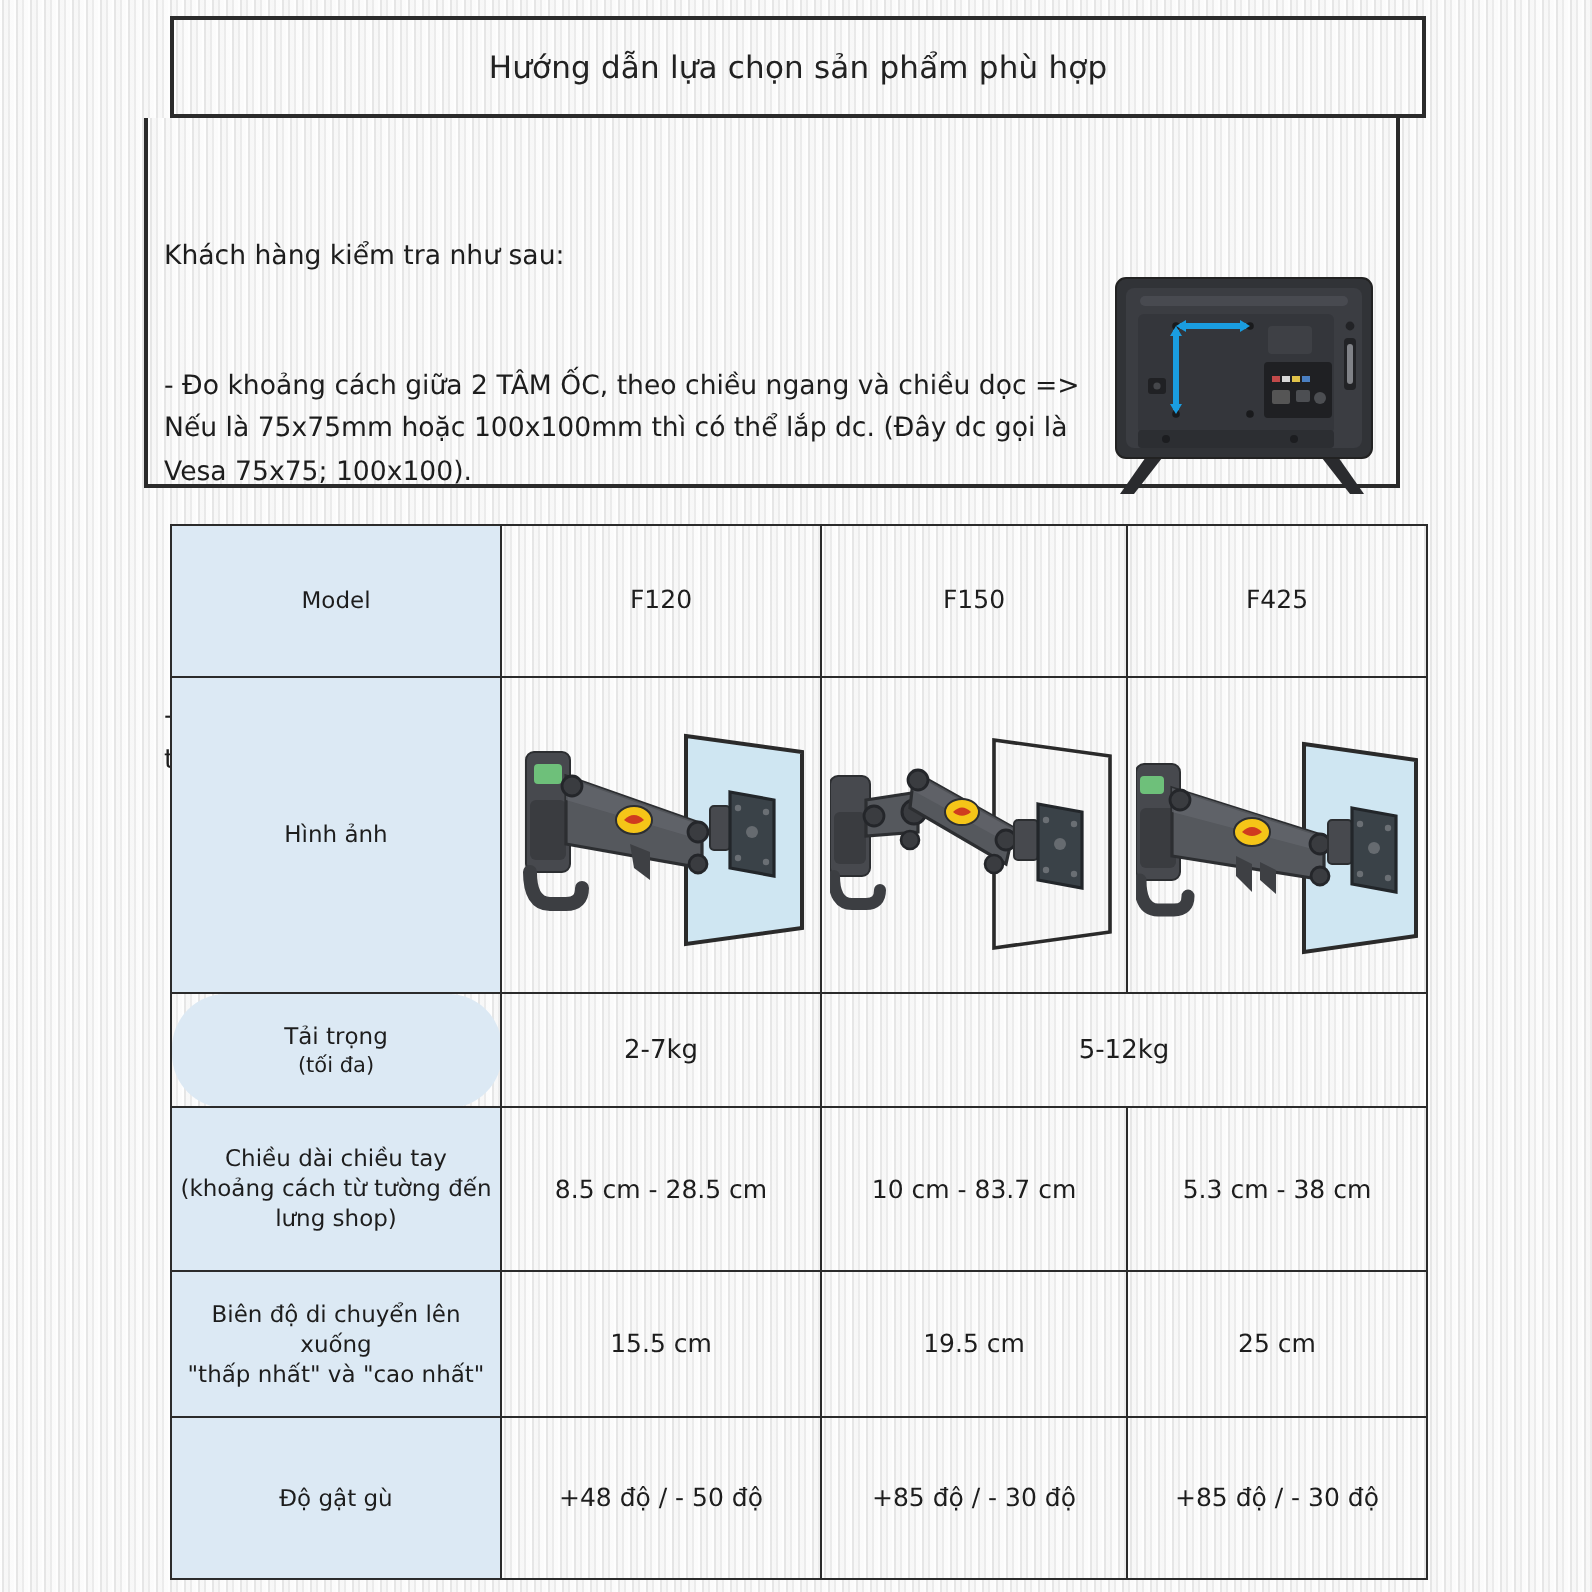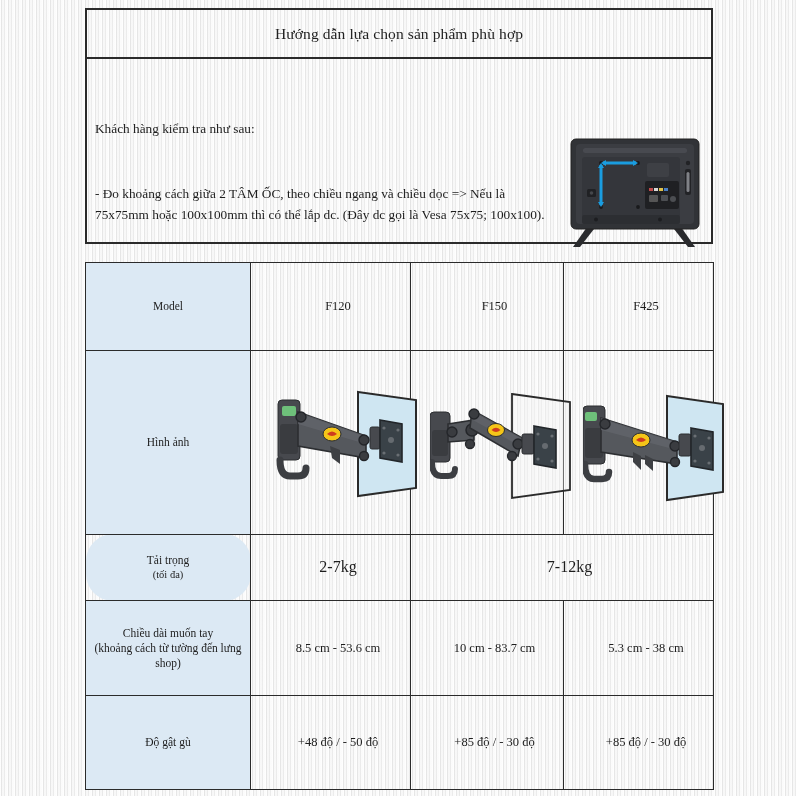--- a/index.html
+++ b/index.html
@@ -27,21 +27,20 @@
         rgba(248,248,248,0.95) 4px,
         rgba(233,233,233,0.7) 4px,
         rgba(233,233,233,0.7) 5px,
         rgba(252,252,252,0.95) 5px,
         rgba(252,252,252,0.95) 7px),
       repeating-linear-gradient(90deg,
         rgba(215,215,215,0.35) 0px,
         rgba(215,215,215,0.35) 1px,
         rgba(255,255,255,0) 1px,
         rgba(255,255,255,0) 17px);
-    font-family: Liberation Serif, serif;
   }
 
   #page {
     position: absolute;
     left: 0; top: 0;
     width: 796px;
     height: 796px;
   }
 
   
@@ -59,21 +58,21 @@
   }
   #title-text {
     font-size: 15.5px;
     color: #222;
     letter-spacing: .1px;
   }
 
   
   #intro-row {
     position: absolute;
-    left: 85px;
+    left: 72px;
     top: 59px;
     width: 628px;
     height: 185px;
     border: 2px solid #2b2b2b;
     border-top: none;
     box-sizing: border-box;
   }
   #intro-text {
     position: absolute;
     left: 8px;
@@ -121,38 +120,37 @@
   }
   td.val { position: relative; }
   td.val .texbg {
     position: absolute;
     left: 0; top: 0; right: 0; bottom: 0;
     z-index: 0;
   }
   td.val .cellinner {
     position: relative;
     z-index: 1;
-    padding-left: 15px;
   }
   col.c1 { width: 165px; }
   col.c2 { width: 160px; }
   col.c3 { width: 153px; }
   col.c4 { width: 150px; }
 
   tr.r-model td { height: 68px; font-size: 12.5px; }
   tr.r-model td.lbl { font-size: 12.5px; }
   tr.r-img td { height: 148px; }
   tr.r-load td { height: 50px; border-radius: 27px; }
   tr.r-inch td { height: 50px; }
   tr.r-arm td { height: 74px; }
   tr.r-range td { height: 65px; }
   tr.r-tilt td { height: 73px; }
 
   tr.r-load td.val .cellinner,
-  tr.r-inch td.val .cellinner { font-size: 16px; }
+  tr.r-inch td.val .cellinner { font-size: 13px; }
   tr.r-arm  td.val .cellinner,
   tr.r-range td.val .cellinner,
   tr.r-tilt td.val .cellinner { font-size: 12.5px; }
   tr.r-model td.val .cellinner { font-size: 12.5px; }
 
   td.lbl .l2 { font-size: 10.5px; line-height: 14px; }
   tr.r-arm td.lbl, tr.r-range td.lbl, tr.r-tilt td.lbl { font-size: 10px; line-height: 13.5px; }
   tr.r-load td.lbl, tr.r-inch td.lbl { font-size: 11.5px; line-height: 16px; }
   tr.r-img td.lbl { font-size: 12.5px; }
 
@@ -388,44 +386,62 @@
         <td class="lbl">
           <div>Tải trọng</div>
           <div class="l2">(tối đa)</div>
         </td>
         <td class="val">
           <span class="texbg tex"></span>
           <span class="cellinner">2-7kg</span>
         </td>
         <td class="val" colspan="2">
           <span class="texbg tex"></span>
-          <span class="cellinner">7-12kg</span>
+          <span class="cellinner">5-12kg</span>
         </td>
       </tr>
 
 
       <tr class="r-arm">
         <td class="lbl">
-          <div>Chiều dài muốn tay</div>
+          <div>Chiều dài chiều tay</div>
           <div>(khoảng cách từ tường đến lưng shop)</div>
         </td>
         <td class="val">
           <span class="texbg tex"></span>
-          <span class="cellinner">8.5 cm - 53.6 cm</span>
+          <span class="cellinner">8.5 cm - 28.5 cm</span>
         </td>
         <td class="val">
           <span class="texbg tex"></span>
           <span class="cellinner">10 cm - 83.7 cm</span>
         </td>
         <td class="val">
           <span class="texbg tex"></span>
           <span class="cellinner">5.3 cm - 38 cm</span>
         </td>
       </tr>
 
+      <tr class="r-range">
+        <td class="lbl">
+          <div>Biên độ di chuyển lên xuống</div>
+          <div>"thấp nhất" và "cao nhất"</div>
+        </td>
+        <td class="val">
+          <span class="texbg tex"></span>
+          <span class="cellinner">15.5 cm</span>
+        </td>
+        <td class="val">
+          <span class="texbg tex"></span>
+          <span class="cellinner">19.5 cm</span>
+        </td>
+        <td class="val">
+          <span class="texbg tex"></span>
+          <span class="cellinner">25 cm</span>
+        </td>
+      </tr>
 
       <tr class="r-tilt">
         <td class="lbl">
           <div>Độ gật gù</div>
         </td>
         <td class="val">
           <span class="texbg tex"></span>
           <span class="cellinner">+48 độ / - 50 độ</span>
         </td>
         <td class="val">

